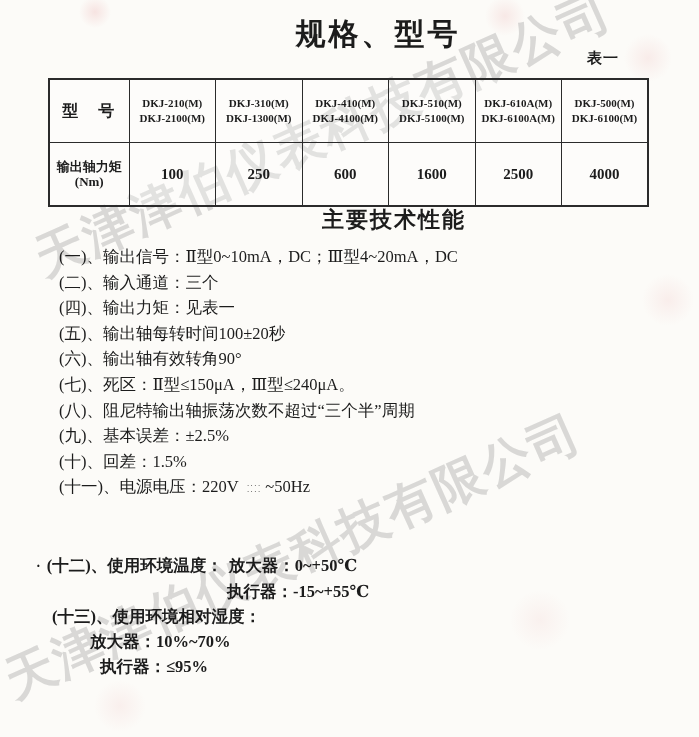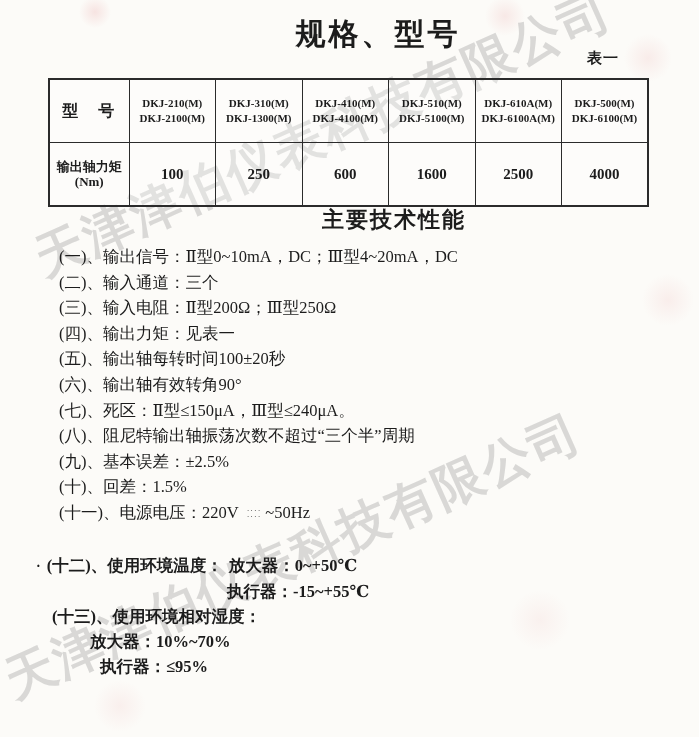--- a/index.html
+++ b/index.html
@@ -131,21 +131,20 @@
       <td class="torque-cell">4000</td>
     </tr>
   </tbody>
     </table>
 
   <h2 class="section-title">主要技术性能</h2>
 
   <div class="spec-list">
     <div class="spec-item">(一)、输出信号：Ⅱ型0~10mA，DC；Ⅲ型4~20mA，DC</div>
     <div class="spec-item">(二)、输入通道：三个</div>
-    <div class="spec-item">(三)、输入电阻：Ⅱ型200Ω；Ⅲ型250Ω</div>
     <div class="spec-item">(四)、输出力矩：见表一</div>
     <div class="spec-item">(五)、输出轴每转时间100±20秒</div>
     <div class="spec-item">(六)、输出轴有效转角90°</div>
     <div class="spec-item">(七)、死区：Ⅱ型≤150μA，Ⅲ型≤240μA。</div>
     <div class="spec-item">(八)、阻尼特输出轴振荡次数不超过“三个半”周期</div>
     <div class="spec-item">(九)、基本误差：±2.5%</div>
     <div class="spec-item">(十)、回差：1.5%</div>
     <div class="spec-item">
       <span class="seg">(十一)、电源电压：220V</span><span class="vmarks">
           <span>····</span>

